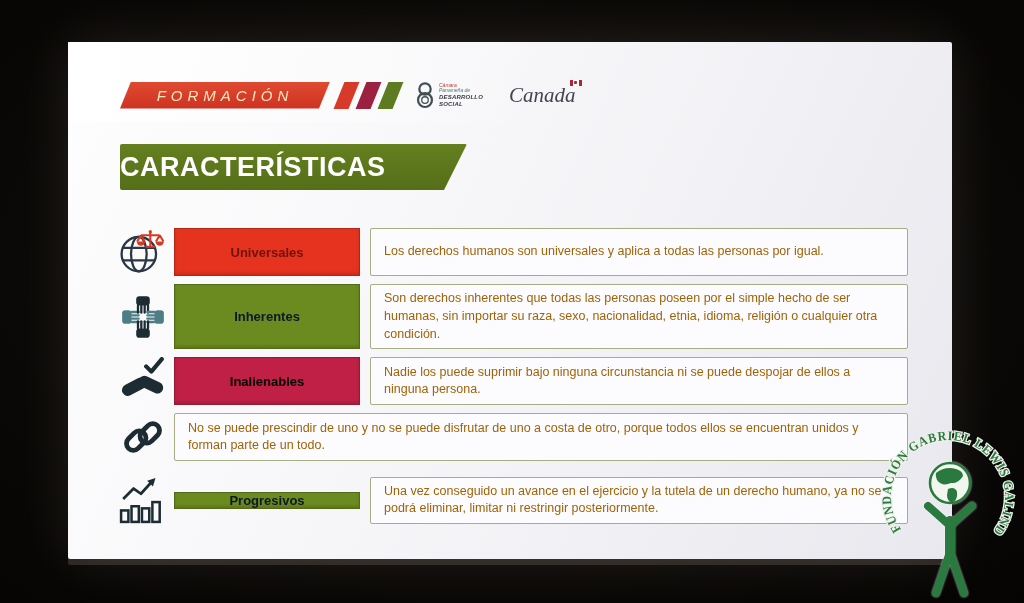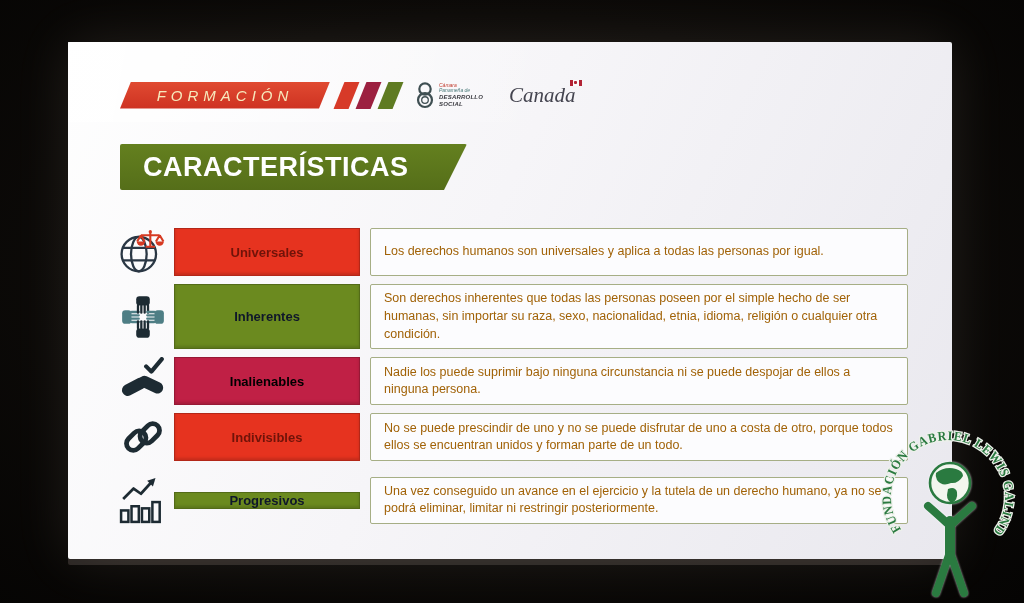--- a/index.html
+++ b/index.html
@@ -32,21 +32,21 @@
     font-size:21px;color:#44444f;padding-right:3px;}
   .mini-flag{position:absolute;top:-3px;right:-3px;display:flex;width:12px;height:6px;}
   .mini-flag i{display:block;}
   .mini-flag .fb{width:3px;background:#b22335;}
   .mini-flag .fw{flex:1;background:#fbfbfb;position:relative;}
   .mini-flag .leaf{position:absolute;left:1.2px;top:1.2px;width:3.2px;height:3.2px;background:#b22335;border-radius:1px;}
   
   .title-banner{position:absolute;left:52px;top:102px;width:347px;height:46px;
     background:linear-gradient(180deg,#64801f,#556e19);
     clip-path:polygon(0 0,100% 0,calc(100% - 23px) 100%,0 100%);
-    display:flex;align-items:center;padding-left:23px;box-sizing:border-box;border-radius:2px;}
+    display:flex;align-items:center;box-sizing:border-box;border-radius:2px;}
   .title-banner h1{margin:0;color:#fff;font-size:27px;font-weight:bold;letter-spacing:.5px;}
   
   .rows{position:absolute;left:44px;top:186px;width:796px;display:flex;flex-direction:column;gap:8px;}
   .row{display:flex;align-items:stretch;}
   .icon-cell{flex:0 0 62px;display:flex;align-items:center;justify-content:center;}
   .label-cell{flex:0 0 184px;margin-right:10px;display:flex;align-items:center;justify-content:center;
     font-weight:bold;font-size:13px;border:1px solid rgba(0,0,0,.22);
     box-shadow:inset 0 -2px 3px rgba(0,0,0,.15);}
   .v-red{background:#e6331f;color:#701309;}
   .v-green{background:#6b8a1f;color:#0f172a;}
@@ -185,21 +185,20 @@
 
       <div class="row h4">
         <div class="icon-cell">
           <svg width="48" height="48" viewBox="0 0 46 46">
             <g fill="none" stroke="#1d2b33" stroke-width="4.6">
               <rect x="6" y="20" width="21" height="13" rx="6.5" transform="rotate(-45 16.5 26.5)"></rect>
               <rect x="19" y="13" width="21" height="13" rx="6.5" transform="rotate(-45 29.5 19.5)"></rect>
             </g>
           </svg>
         </div>
-        <div class="label-cell v-red">Indivisibles</div>
         <div class="desc-cell">
           <span>No se puede prescindir de uno y no se puede disfrutar de uno a costa de otro, porque todos ellos se encuentran unidos y forman parte de un todo.</span>
         </div>
       </div>
 
       <div class="row h5">
         <div class="icon-cell">
           <svg width="48" height="48" viewBox="0 0 46 46">
             <g fill="none" stroke="#1d2b33" stroke-width="2.4">
               <rect x="2" y="33" width="7" height="11"></rect>

